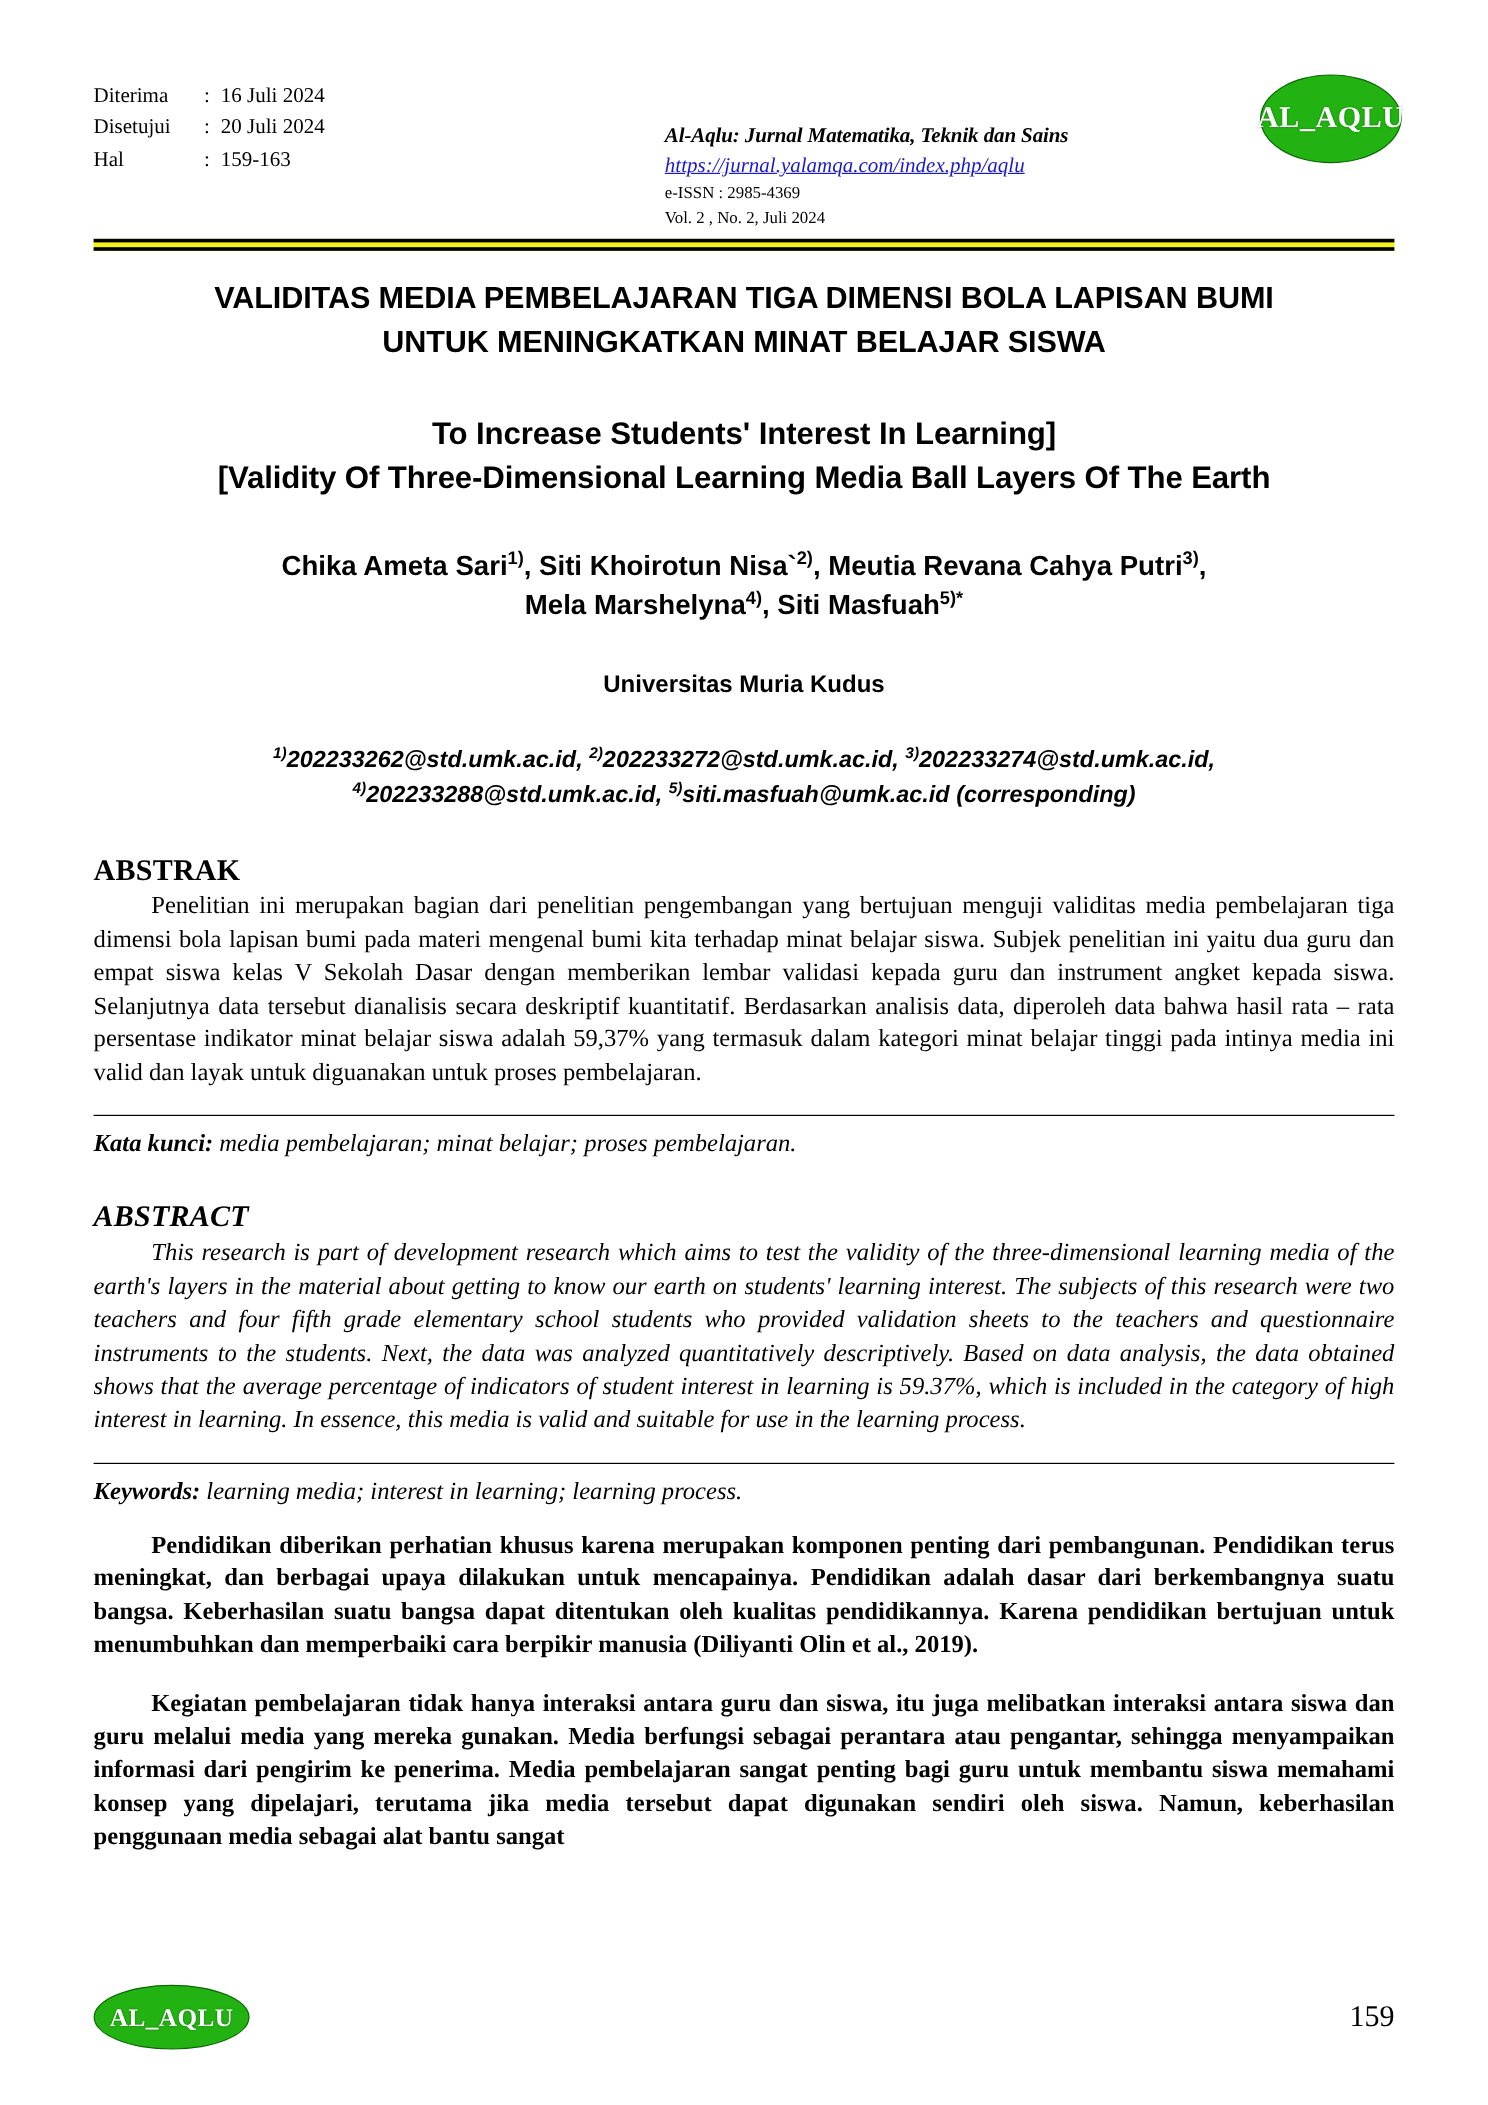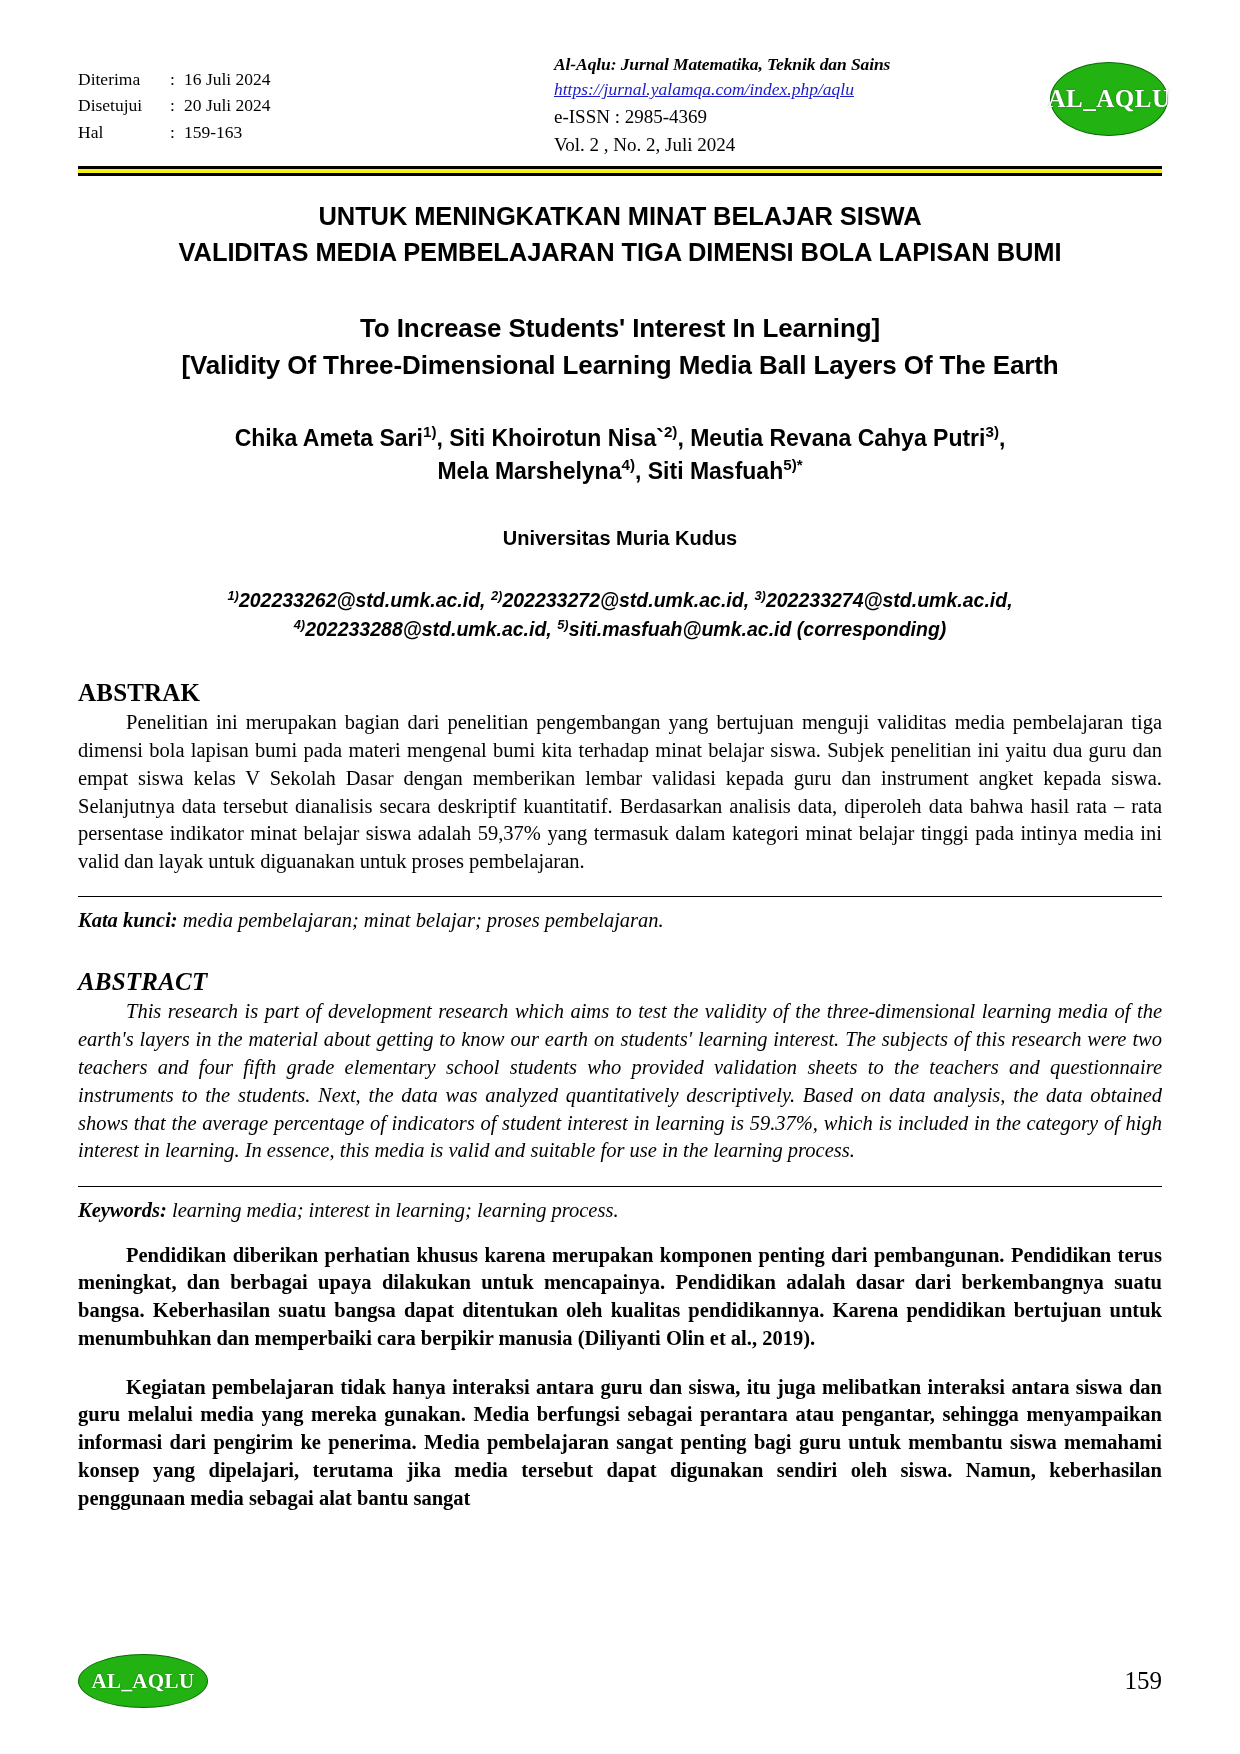--- a/index.html
+++ b/index.html
@@ -50,31 +50,32 @@
     flex: 1 1 auto;
     padding-top: 0px;
     padding-left: 6px;
   }
   .journal-name {
     font-weight: bold;
     font-style: italic;
     font-size: 17.5px;
     line-height: 1.45;
     letter-spacing: -0.1px;
+    margin-top: 48px;
   }
   .journal-url {
     font-style: italic;
     font-size: 17.5px;
     line-height: 1.45;
     color: #1a1acc;
     text-decoration: underline;
     display: inline-block;
   }
   .journal-issn, .journal-vol {
-    font-size: 19px;
+    font-size: 14px;
     line-height: 1.50;
   }
 
   .logo-badge {
     position: absolute;
     right: -6px;
     top: 10px;
     width: 116px;
     height: 72px;
     border-radius: 50%;
@@ -256,22 +257,22 @@
 
     <div class="logo-badge">
       <span>AL_AQLU</span>
     </div>
   </div>
 
   <div class="rule-double"></div>
 
   <div class="title-block">
     <div class="title-id">
+      <div>VALIDITAS MEDIA PEMBELAJARAN TIGA DIMENSI BOLA LAPISAN BUMI</div>
       <div>UNTUK MENINGKATKAN MINAT BELAJAR SISWA</div>
-      <div>VALIDITAS MEDIA PEMBELAJARAN TIGA DIMENSI BOLA LAPISAN BUMI</div>
     </div>
 
     <div class="title-en">
       <div>To Increase Students' Interest In Learning]</div>
       <div>[Validity Of Three-Dimensional Learning Media Ball Layers Of The Earth</div>
     </div>
 
     <div class="authors">
       <div>
         <span>Chika Ameta Sari</span><sup>1)</sup><span>, </span><span>Siti Khoirotun Nisa`</span><sup>2)</sup><span>, </span><span>Meutia Revana Cahya Putri</span><sup>3)</sup><span>,</span>

